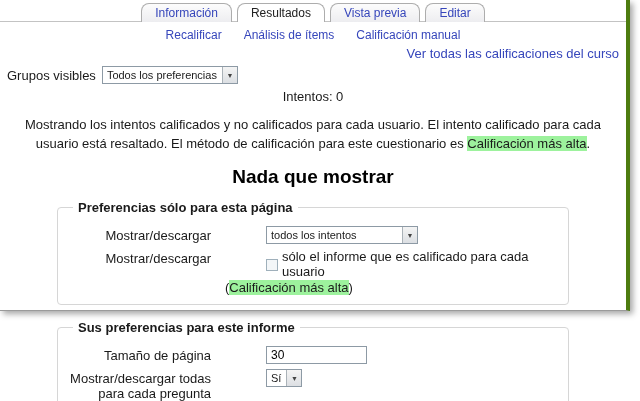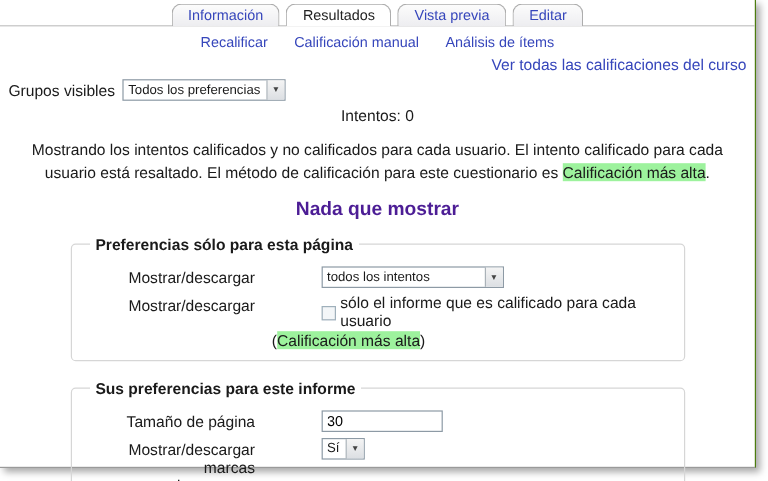--- a/index.html
+++ b/index.html
@@ -6,23 +6,23 @@
   html,body { margin:0; padding:0; }
   body {
     width:640px; height:401px; overflow:hidden;
     background:#fff;
     font-family:"Liberation Sans", sans-serif;
     font-size:13px; color:#1a1a1a;
     position:relative;
   }
   .window {
     position:absolute; top:0; left:0;
-    width:630px; height:390px;
+    width:630px; height:311px;
     background:#fff;
-    border-right:1px solid #4d7c0f;
+    border-right:4px solid #4d7c0f;
     border-bottom:1px solid #9a9a9a;
     box-shadow:3px 3px 6px rgba(0,0,0,0.35);
   }
   
   .tabs {
     position:relative; height:22px;
     display:flex; justify-content:center; gap:5px;
     padding-top:3px;
   }
   .tabs::after {
@@ -51,21 +51,21 @@
     text-align:right; font-size:13px;
     padding-right:7px; margin-top:4px;
   }
   
   .groups { margin-top:5px; padding-left:7px; display:flex; align-items:center; gap:6px; }
   .attempts { text-align:center; margin-top:5px; }
   
   .notice { text-align:center; margin:11px 12px 0; line-height:19px; }
   .hl { background:var(--hl); }
   
-  h2.empty { text-align:center; font-size:16px; margin:13px 0 12px; color:#4c1d95; }
+  h2.empty { text-align:center; font-size:19px; margin:13px 0 12px; color:#000000; }
   
   fieldset {
     width:512px; margin:0 auto;
     border:1px solid #d6d6d6; border-radius:4px;
     padding:6px 10px 9px;
   }
   fieldset + fieldset { margin-top:15px; }
   legend { font-weight:bold; font-size:13px; padding:0 5px; margin-left:5px; }
   .frow { display:flex; align-items:flex-start; margin-top:5px;gap:48px; }
   .flabel { width:150px; text-align:right; padding-right:7px; padding-top:2px; flex:none; }
@@ -101,22 +101,22 @@
 
   <div class="tabs">
     <div class="tab">Información</div>
     <div class="tab active">Resultados</div>
     <div class="tab">Vista previa</div>
     <div class="tab">Editar</div>
   </div>
 
   <div class="subnav">
     <span class="lnk">Recalificar</span>
+    <span class="lnk">Análisis de ítems</span>
     <span class="lnk">Calificación manual</span>
-    <span class="lnk">Análisis de ítems</span>
   </div>
 
   <div class="grades-link">
     <span class="lnk">Ver todas las calificaciones del curso</span>
   </div>
 
   <div class="groups">
     <span>Grupos visibles</span>
     <span class="select">
       <span class="stext">Todos los preferencias</span>
@@ -154,21 +154,21 @@
 
   <fieldset>
     <legend>Sus preferencias para este informe</legend>
 
     <div class="frow">
       <div class="flabel">Tamaño de página</div>
       <input class="textbox" type="text" value="30" style="">
     </div>
 
     <div class="frow">
-      <div class="flabel"><span>Mostrar/descargar marcas</span><br><span>para cada pregunta</span></div>
+      <div class="flabel"><span>Mostrar/descargar todas</span><br><span>para cada pregunta</span></div>
       <span class="select">
         <span class="stext">Sí</span>
         <span class="sarrow">▼</span>
       </span>
     </div>
   </fieldset>
 
 </div>
 
 </body></html>

